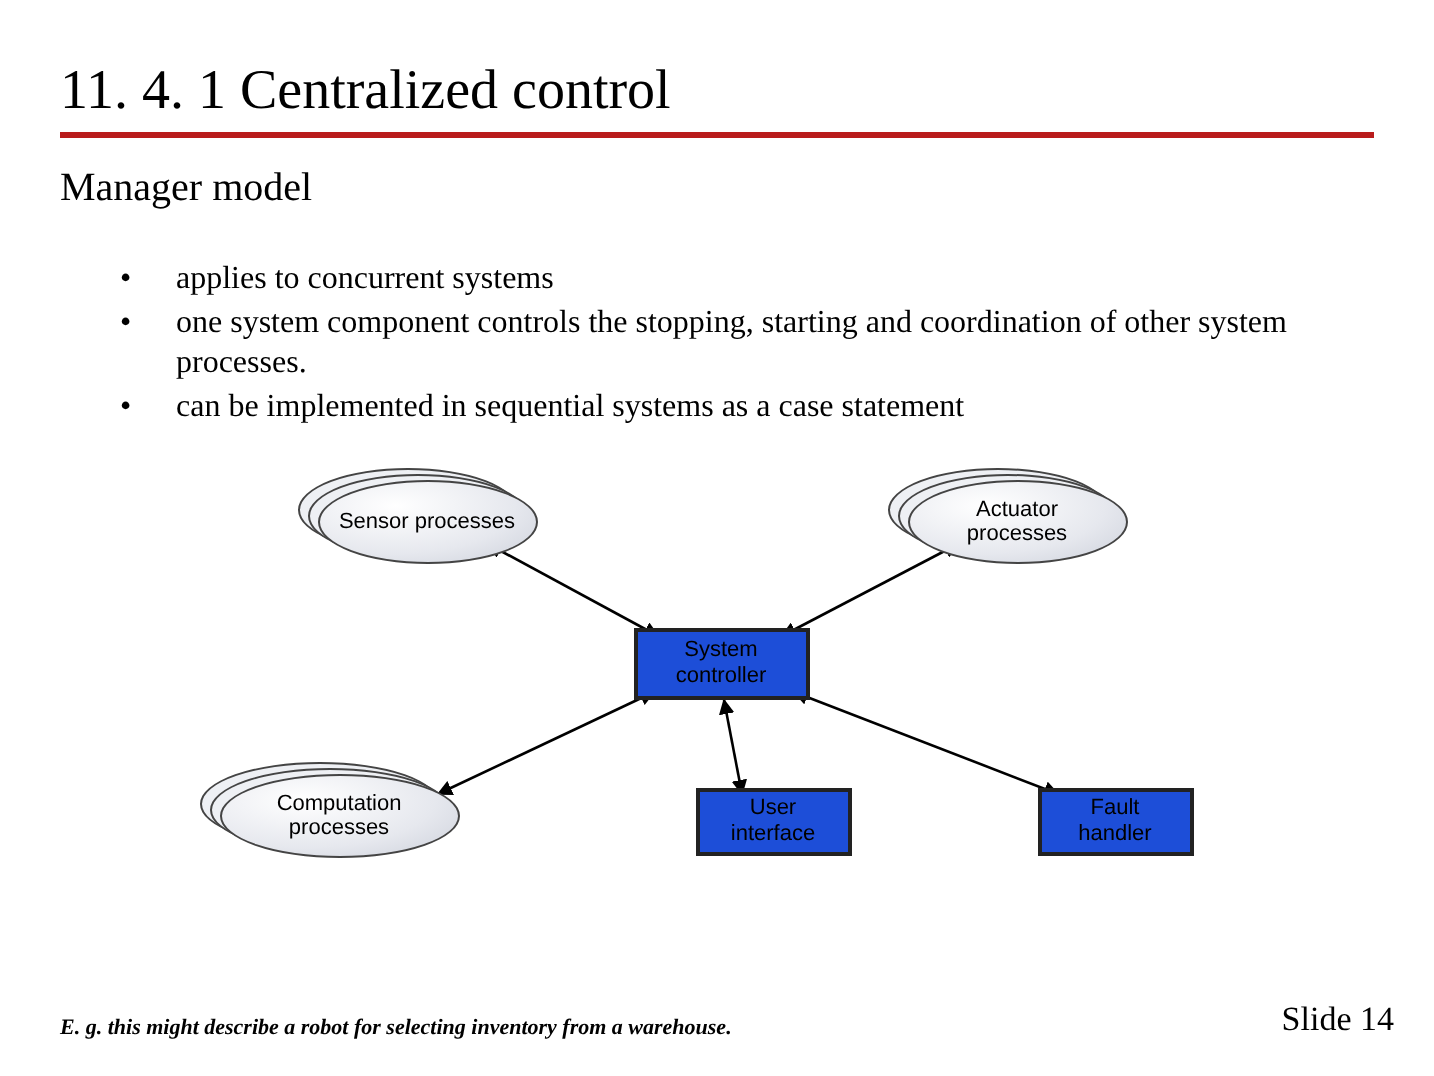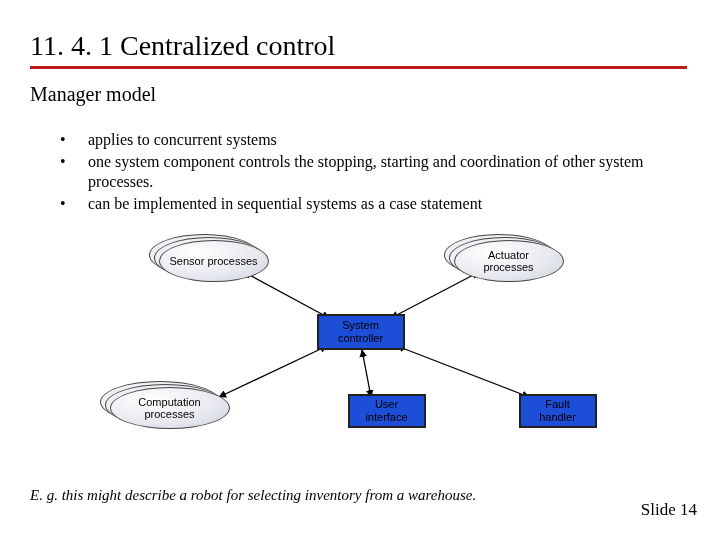--- a/index.html
+++ b/index.html
@@ -90,24 +90,24 @@
   svg.arrows {
     position: absolute;
     top: 0; left: 0;
     width: 100%;
     height: 100%;
     pointer-events: none;
   }
   .footer-note {
     position: absolute;
     left: 30px;
-    bottom: 34px;
-    font-size: 15px;
+    bottom: 18px;
+    font-size: 11px;
     font-style: italic;
-    font-weight: normal;
+    font-weight: bold;
   }
   .slide-number {
     position: absolute;
     right: 20px;
     bottom: 18px;
     font-size: 17px;
   }
 </style>
 </head>
 <body>

